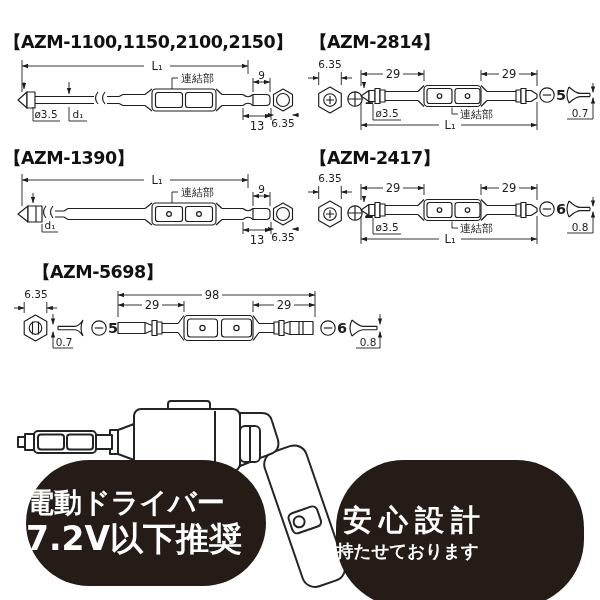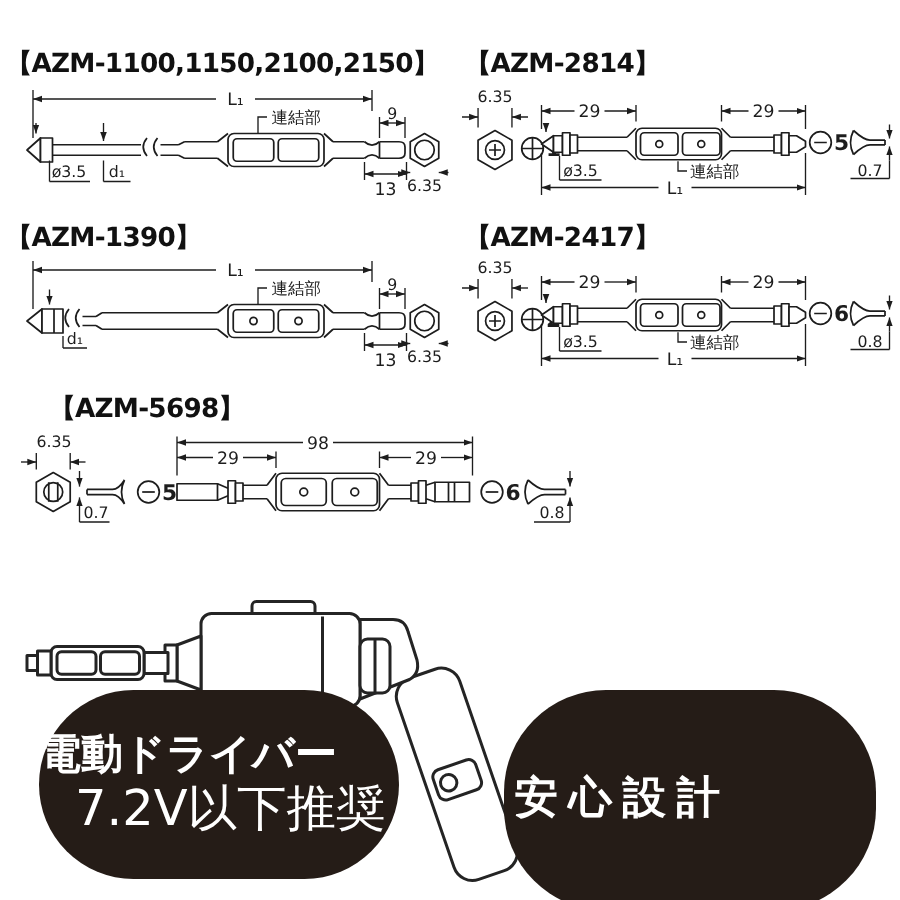--- a/index.html
+++ b/index.html
@@ -11,21 +11,21 @@
   .ln{stroke:#1d1d1d;stroke-width:1.15;fill:none;stroke-linejoin:round;}
   .lnf{stroke:#1d1d1d;stroke-width:1.15;fill:#fff;stroke-linejoin:round;}
   .dm{stroke:#1d1d1d;stroke-width:0.9;fill:none;}
   .t10{font-size:10.5px;} .t11{font-size:11.5px;}
   .t14{font-size:14.5px;font-weight:bold;} .tj{font-size:11px;}
   .outline{fill:#fff;stroke:#242424;stroke-width:2;stroke-linejoin:round;}
   .badge{position:absolute;background:#251c17;color:#fff;display:flex;flex-direction:column;
          align-items:flex-start;justify-content:center;text-align:center;z-index:3;}
   .badge-driver{left:26px;top:460px;width:240px;height:126px;border-radius:63px;}
   .badge-driver .l1{font-size:28px;font-weight:bold;line-height:1.15;}
-  .badge-driver .l2{font-size:33px;font-weight:normal;line-height:1.2;margin-left:24px;}
+  .badge-driver .l2{font-size:33px;font-weight:bold;line-height:1.2;}
   .badge-safety{left:336px;top:460px;width:248px;height:147px;border-radius:68px;}
   .badge-safety .bt{font-size:29px;font-weight:bold;letter-spacing:7px;line-height:1.1;text-indent:7px;}
   .badge-safety .bs{font-size:17.5px;line-height:1.3;font-weight:bold;margin-top:3px;}
   .drillwrap{z-index:1;}
 </style>
 </head>
 <body>
 
 <svg width="0" height="0" class="abs" aria-hidden="true">
   <defs>
@@ -388,14 +388,15 @@
   </g>
 </svg>
 
 <div class="badge badge-driver">
   <div class="l1">電動ドライバー</div>
   <div class="l2">7.2V以下推奨</div>
 </div>
 <div class="badge badge-safety">
   <div class="bt">安心設計</div>
   <div class="bs">
+    <span style="display:block">持たせております</span>
   </div>
 </div>
 
 </body></html>

